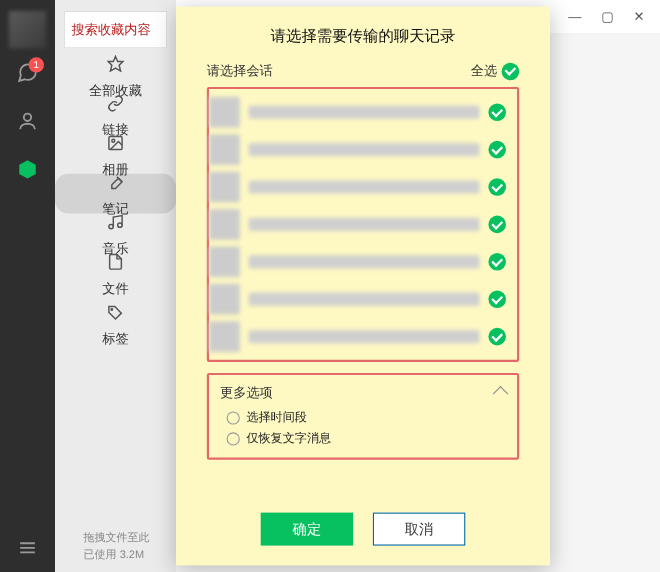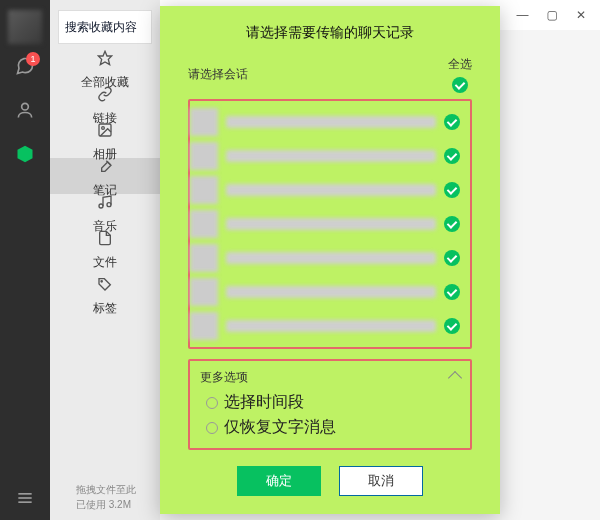--- a/index.html
+++ b/index.html
@@ -4,43 +4,43 @@
 <style>
 *{box-sizing:border-box;margin:0;padding:0;font-family:"Microsoft YaHei","PingFang SC",sans-serif;}
 body{width:600px;height:520px;background:#f5f5f5;overflow:hidden;position:relative;}
 .nav{position:absolute;left:0;top:0;width:50px;height:520px;background:#2e2e2e;display:flex;flex-direction:column;align-items:center;}
 .nav .avatar{width:34px;height:34px;background:linear-gradient(135deg,#5a5a5a,#3a3a3a);margin-top:10px;filter:blur(2px);}
 .nav .ni{width:50px;height:44px;display:flex;align-items:center;justify-content:center;position:relative;}
 .nav svg{width:20px;height:20px;}
 .badge{position:absolute;top:8px;right:10px;width:14px;height:14px;border-radius:50%;background:#fa5151;color:#fff;font-size:9px;display:flex;align-items:center;justify-content:center;}
 .nav .spacer{flex:1;}
 .side{position:absolute;left:50px;top:0;width:110px;height:520px;background:#ebebeb;font-size:12px;color:#333;}
-.search{height:32px;margin:10px 8px 6px;border:1px solid #ddd;background:#fff;display:flex;align-items:center;padding:16px 6px;color:#0f172a;}
+.search{height:32px;margin:10px 8px 6px;border:1px solid #ddd;background:#fff;display:flex;align-items:center;padding:16px 6px;color:#b91c1c;}
 .side-list{}
 .si{height:36px;display:flex;align-items:center;gap:8px;padding:0 10px;cursor:pointer;flex-direction:column;}
 .si svg{width:16px;height:16px;flex:0 0 16px;}
-.si.active{background:#d3d3d3;}
+.si.active{background:#d3d3d3;border-radius:12px;}
 .footer{position:absolute;bottom:0;left:0;right:0;padding:8px 10px;font-size:10px;color:#888;line-height:1.5;margin-left:16px;}
 .titlebar{position:absolute;right:0;top:0;width:440px;height:30px;background:#fff;display:flex;align-items:center;justify-content:flex-end;gap:18px;padding-right:14px;color:#555;}
 .titlebar span{font-size:12px;cursor:pointer;}
-.dialog{position:absolute;left:160px;top:6px;width:340px;height:508px;background:#bef264;box-shadow:0 4px 20px rgba(0,0,0,.25);display:flex;flex-direction:column;}
+.dialog{position:absolute;left:160px;top:6px;width:340px;height:508px;background:#fef9c3;box-shadow:0 4px 20px rgba(0,0,0,.25);display:flex;flex-direction:column;}
 .dlg-title{text-align:center;font-size:14px;color:#111;padding:18px 0 14px;}
 .body{flex:1;padding:0 28px;overflow:hidden;}
 .sel-header{display:flex;justify-content:space-between;align-items:center;font-size:12px;color:#333;margin-bottom:6px;}
-.all{color:#333;display:flex;align-items:center;gap:4px;flex-direction:column;}
+.all{color:#333;display:flex;align-items:center;gap:4px;}
 .check{width:16px;height:16px;border-radius:50%;background:#07c160;display:inline-flex;align-items:center;justify-content:center;}
 .check::after{content:"";width:4px;height:7px;border:solid #fff;border-width:0 2px 2px 0;transform:rotate(45deg);margin-top:-2px;}
 .convs{border:2px solid #e46a6a;border-radius:2px;padding:4px 6px 4px 0;margin-bottom:10px;position:relative;}
 .cv{display:flex;align-items:center;gap:8px;height:34px;}
 .cv .av{width:28px;height:28px;background:#ccc;filter:blur(2px);}
 .cv .nm{flex:1;height:12px;background:#cfcfcf;filter:blur(2px);border-radius:2px;}
 .cv .ck{margin-right:4px;}
 .more{border:2px solid #e46a6a;border-radius:2px;padding:8px 10px 10px;font-size:12px;color:#333;}
 .more-h{display:flex;justify-content:space-between;align-items:center;margin-bottom:6px;gap:44px;}
-.opt{display:flex;align-items:center;gap:6px;margin:4px 0 0 6px;font-size:16px;color:#222;}
+.opt{display:flex;align-items:center;gap:6px;margin:4px 0 0 6px;font-size:11px;color:#222;}
 .radio{width:12px;height:12px;border:1px solid #999;border-radius:50%;}
 .btns{display:flex;justify-content:center;gap:18px;padding:16px 14px 18px;}
 .btn{width:84px;height:30px;display:flex;align-items:center;justify-content:center;font-size:13px;cursor:pointer;}
 .btn.ok{background:#07c160;color:#fff;}
 .btn.cancel{background:#fff;color:#333;border:1px solid #0369a1;}
 .chev{width:10px;height:10px;border:solid #888;border-width:1px 1px 0 0;transform:rotate(-45deg);}
 </style>
 </head>
 <body>
 

